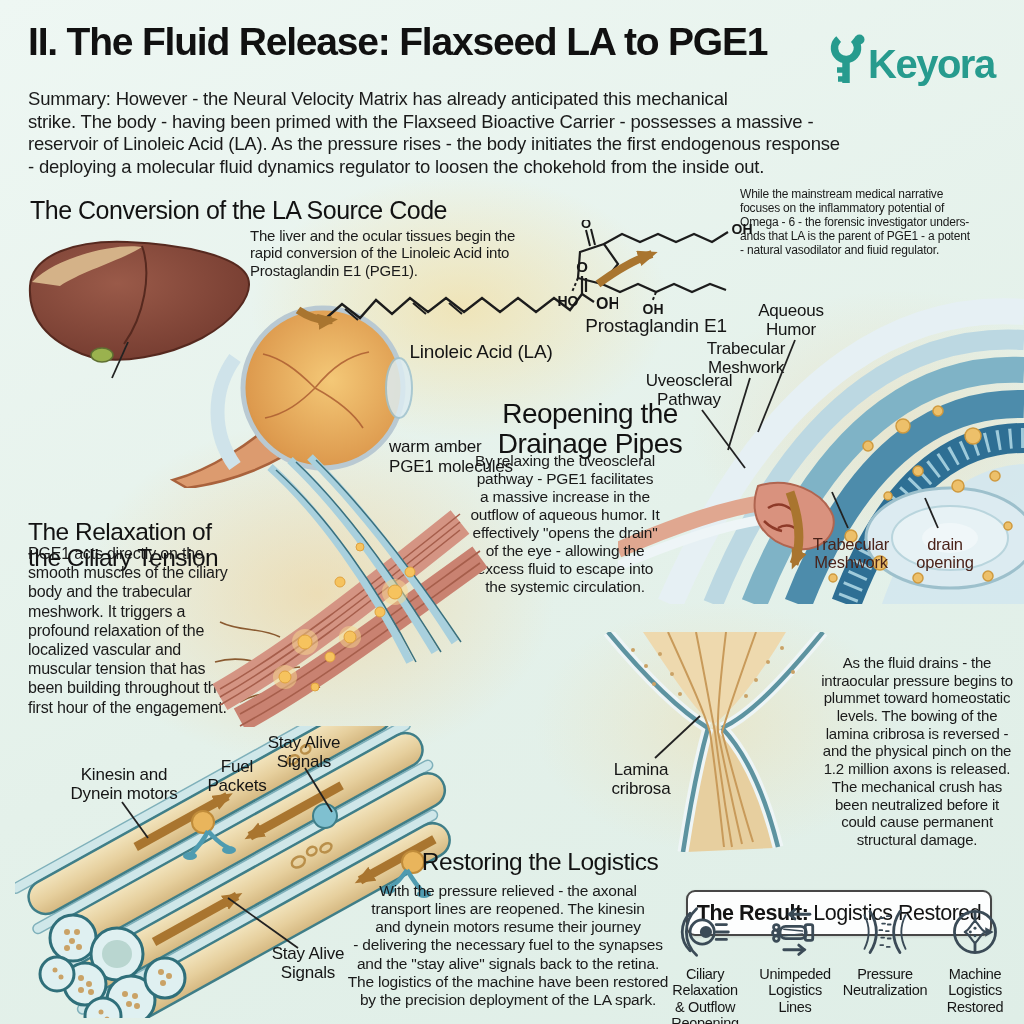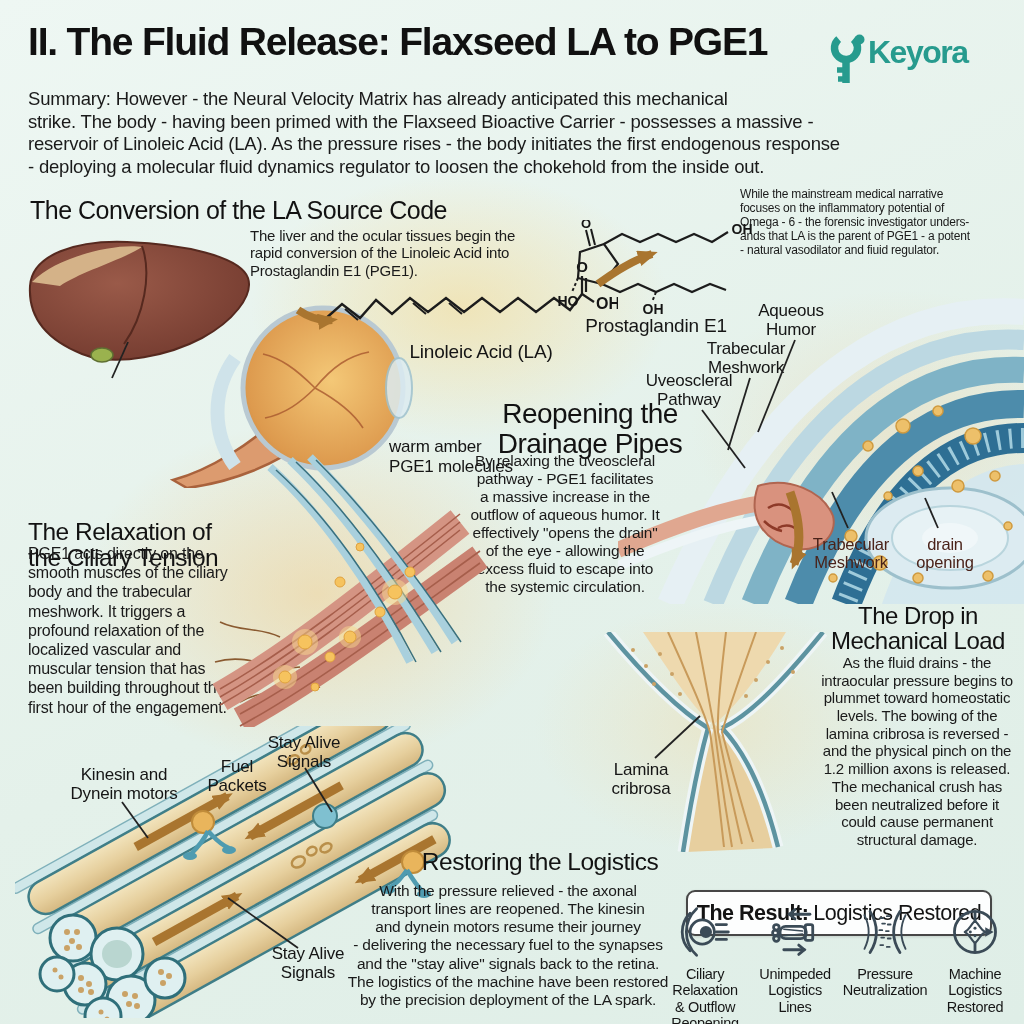--- a/index.html
+++ b/index.html
@@ -16,21 +16,21 @@
   .abs{position:absolute;}
   .pre{white-space:pre-line;}
   .ctr{text-align:center;}
   .hd{font-weight:400;letter-spacing:-0.5px;color:#121212;}
   .bd{letter-spacing:-0.2px;color:#1a1a1a;}
   .lbl{letter-spacing:-0.2px;color:#151515;}
   .maroon{color:#4a231a;}
 
   #title{left:28px;top:20px;font-size:39px;font-weight:700;letter-spacing:-1.2px;color:#111;}
   #brand{left:826px;top:30px;display:flex;align-items:flex-start;}
-  #brand-text{font-size:32px;font-weight:700;color:#279b8e;letter-spacing:-1.5px;margin-left:-4px;margin-top:4px;}
+  #brand-text{font-size:40px;font-weight:700;color:#279b8e;letter-spacing:-1.5px;margin-left:-4px;margin-top:12px;}
   #summary{left:28px;top:88px;width:842px;font-size:18.5px;line-height:1.22;}
 
   #conv-heading{left:30px;top:196px;font-size:25px;}
   #conv-body{left:250px;top:227px;width:278px;font-size:15px;line-height:1.16;}
   #conv-note{left:740px;top:187px;width:274px;font-size:12px;line-height:1.17;}
   #liver-art{left:22px;top:226px;}
   #eyeside-art{left:165px;top:288px;}
   #flaxseed-label{left:35px;top:380px;width:128px;font-size:17.5px;line-height:1.15;}
   #la-art{left:318px;top:260px;}
   #la-label{left:350px;top:341px;width:262px;font-size:19px;}
@@ -271,22 +271,20 @@
           <circle cx="185" cy="140" r="7"></circle>
           <circle cx="200" cy="120" r="5"></circle>
         <circle cx="150" cy="95" r="4"></circle>
           <circle cx="130" cy="130" r="5"></circle>
           <circle cx="75" cy="225" r="6"></circle>
           <circle cx="105" cy="235" r="4"></circle>
       </g>
     </svg>
   </div>
 
-  <div id="mech-heading" class="abs pre ctr hd">The Drop in
-Mechanical Load</div>
   <div id="mech-body" class="abs pre ctr bd">As the fluid drains - the
 intraocular pressure begins to
 plummet toward homeostatic
 levels. The bowing of the
 lamina cribrosa is reversed -
 and the physical pinch on the
 1.2 million axons is released.
 The mechanical crush has
 been neutralized before it
 could cause permanent

